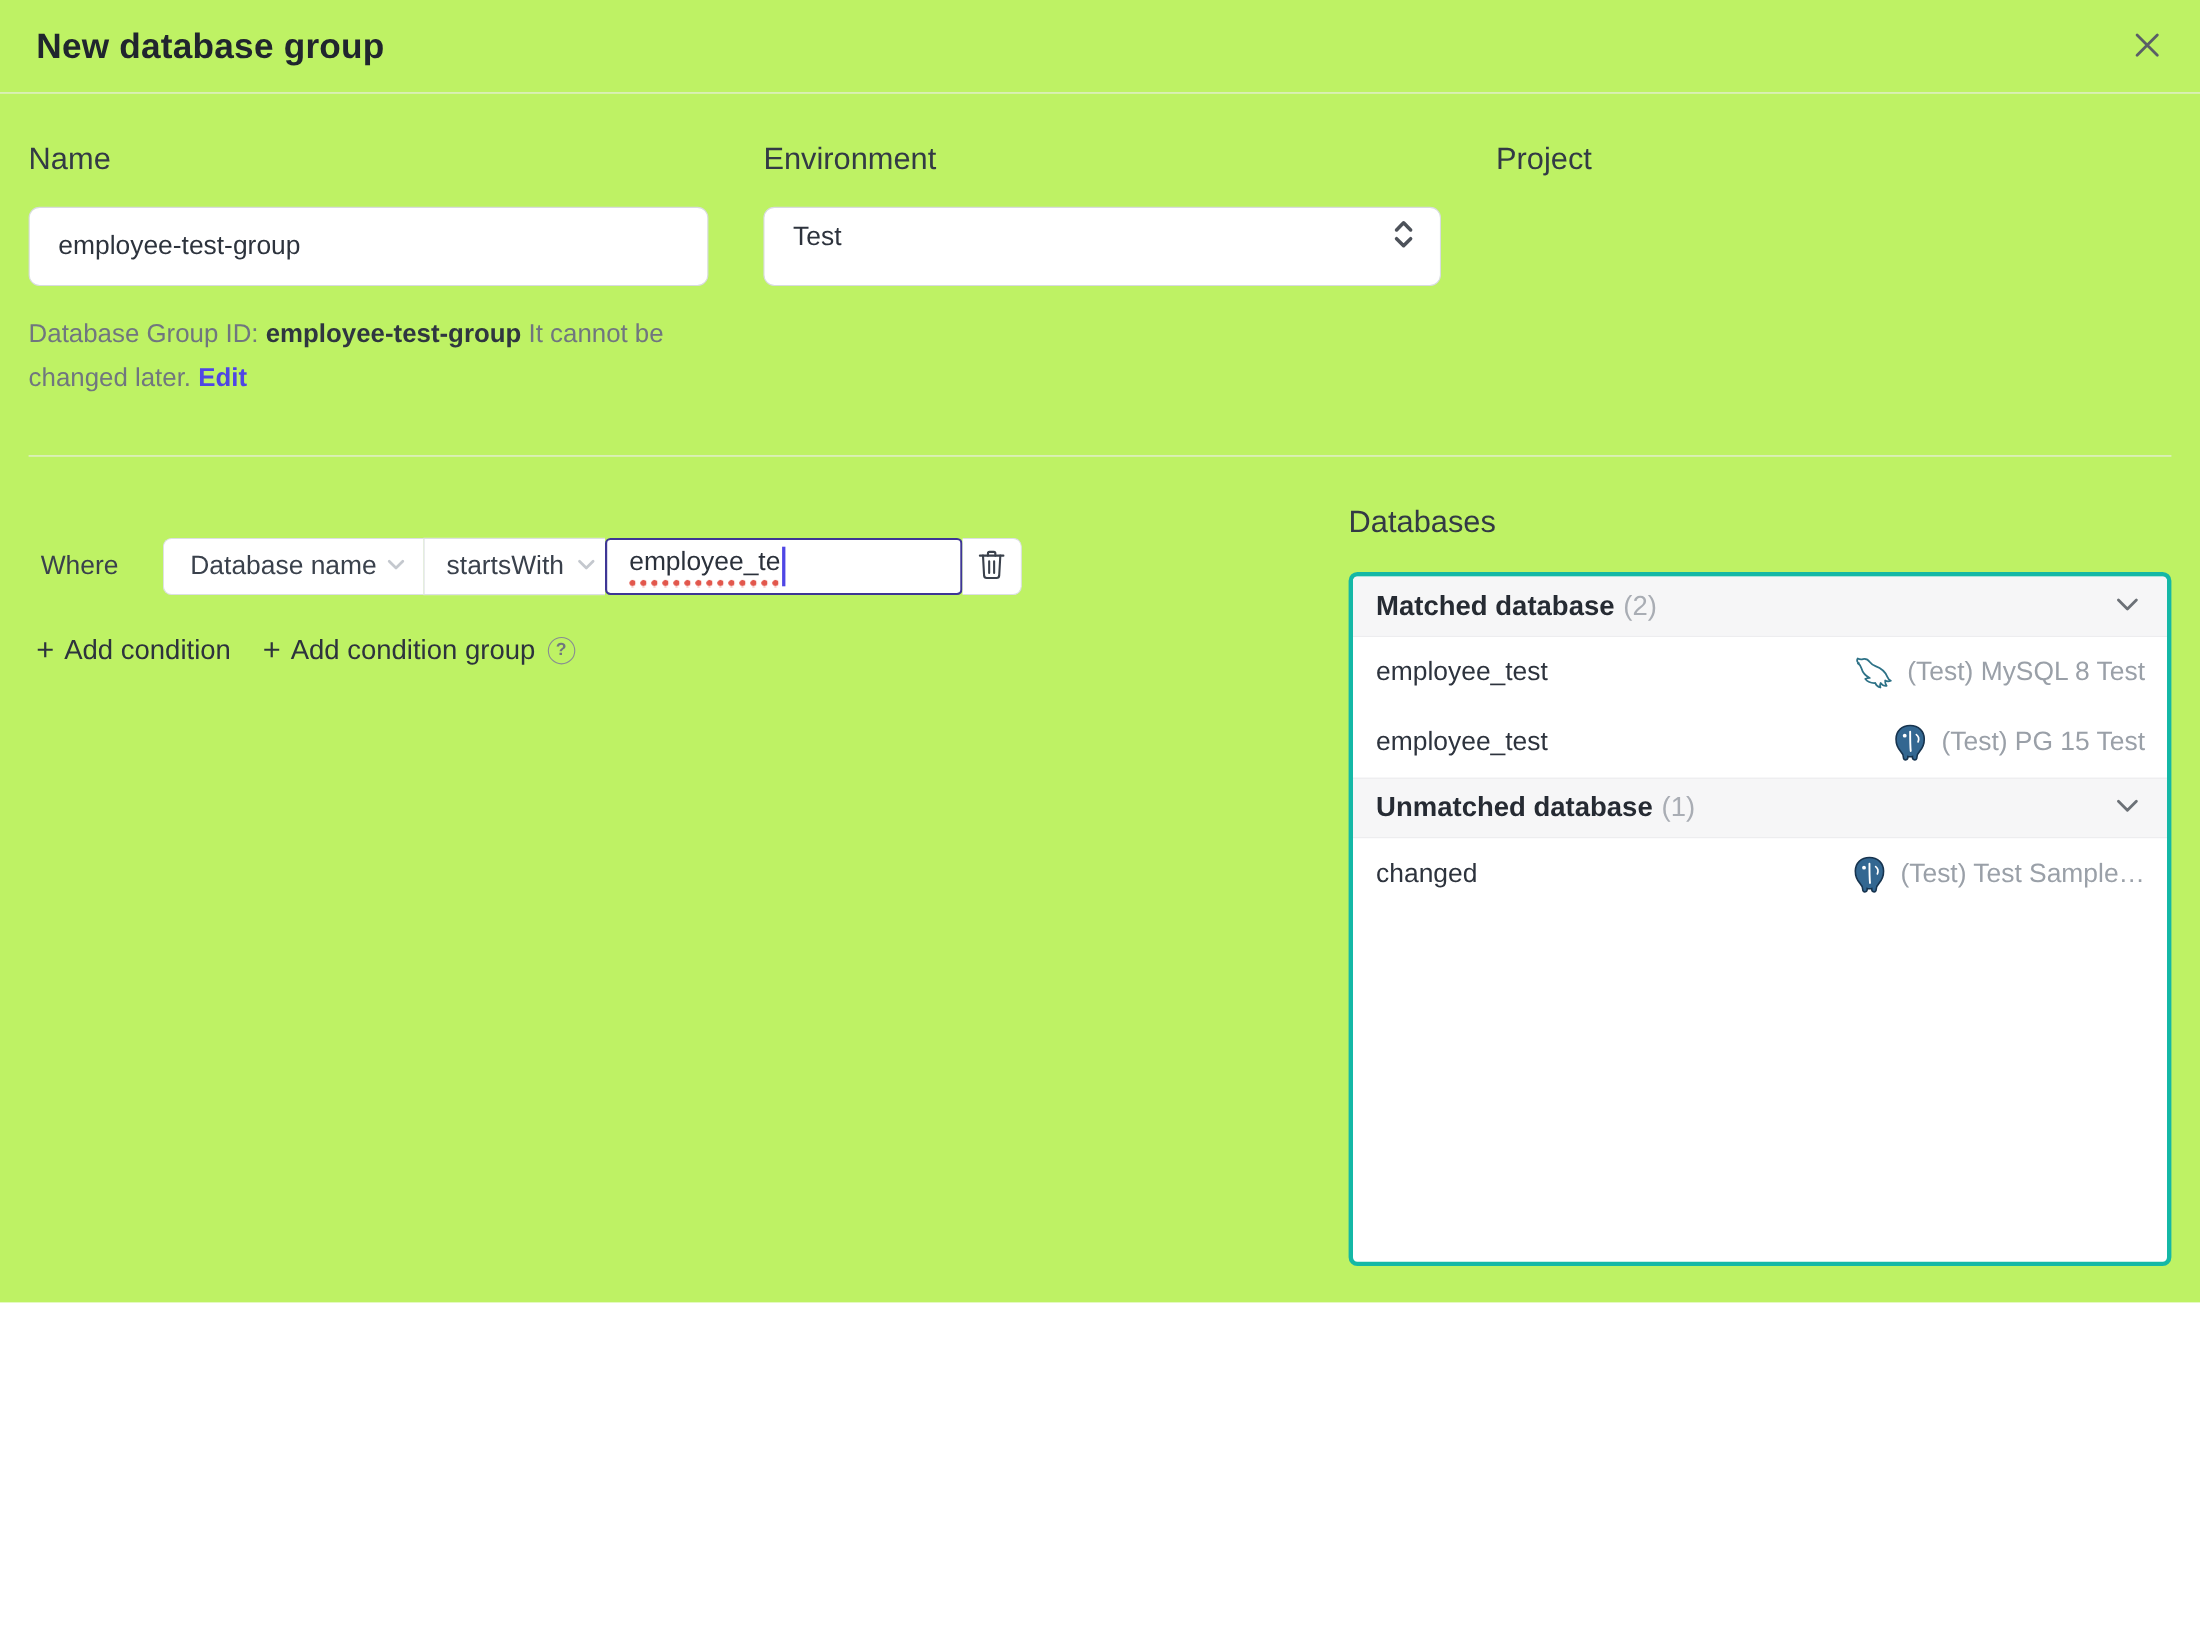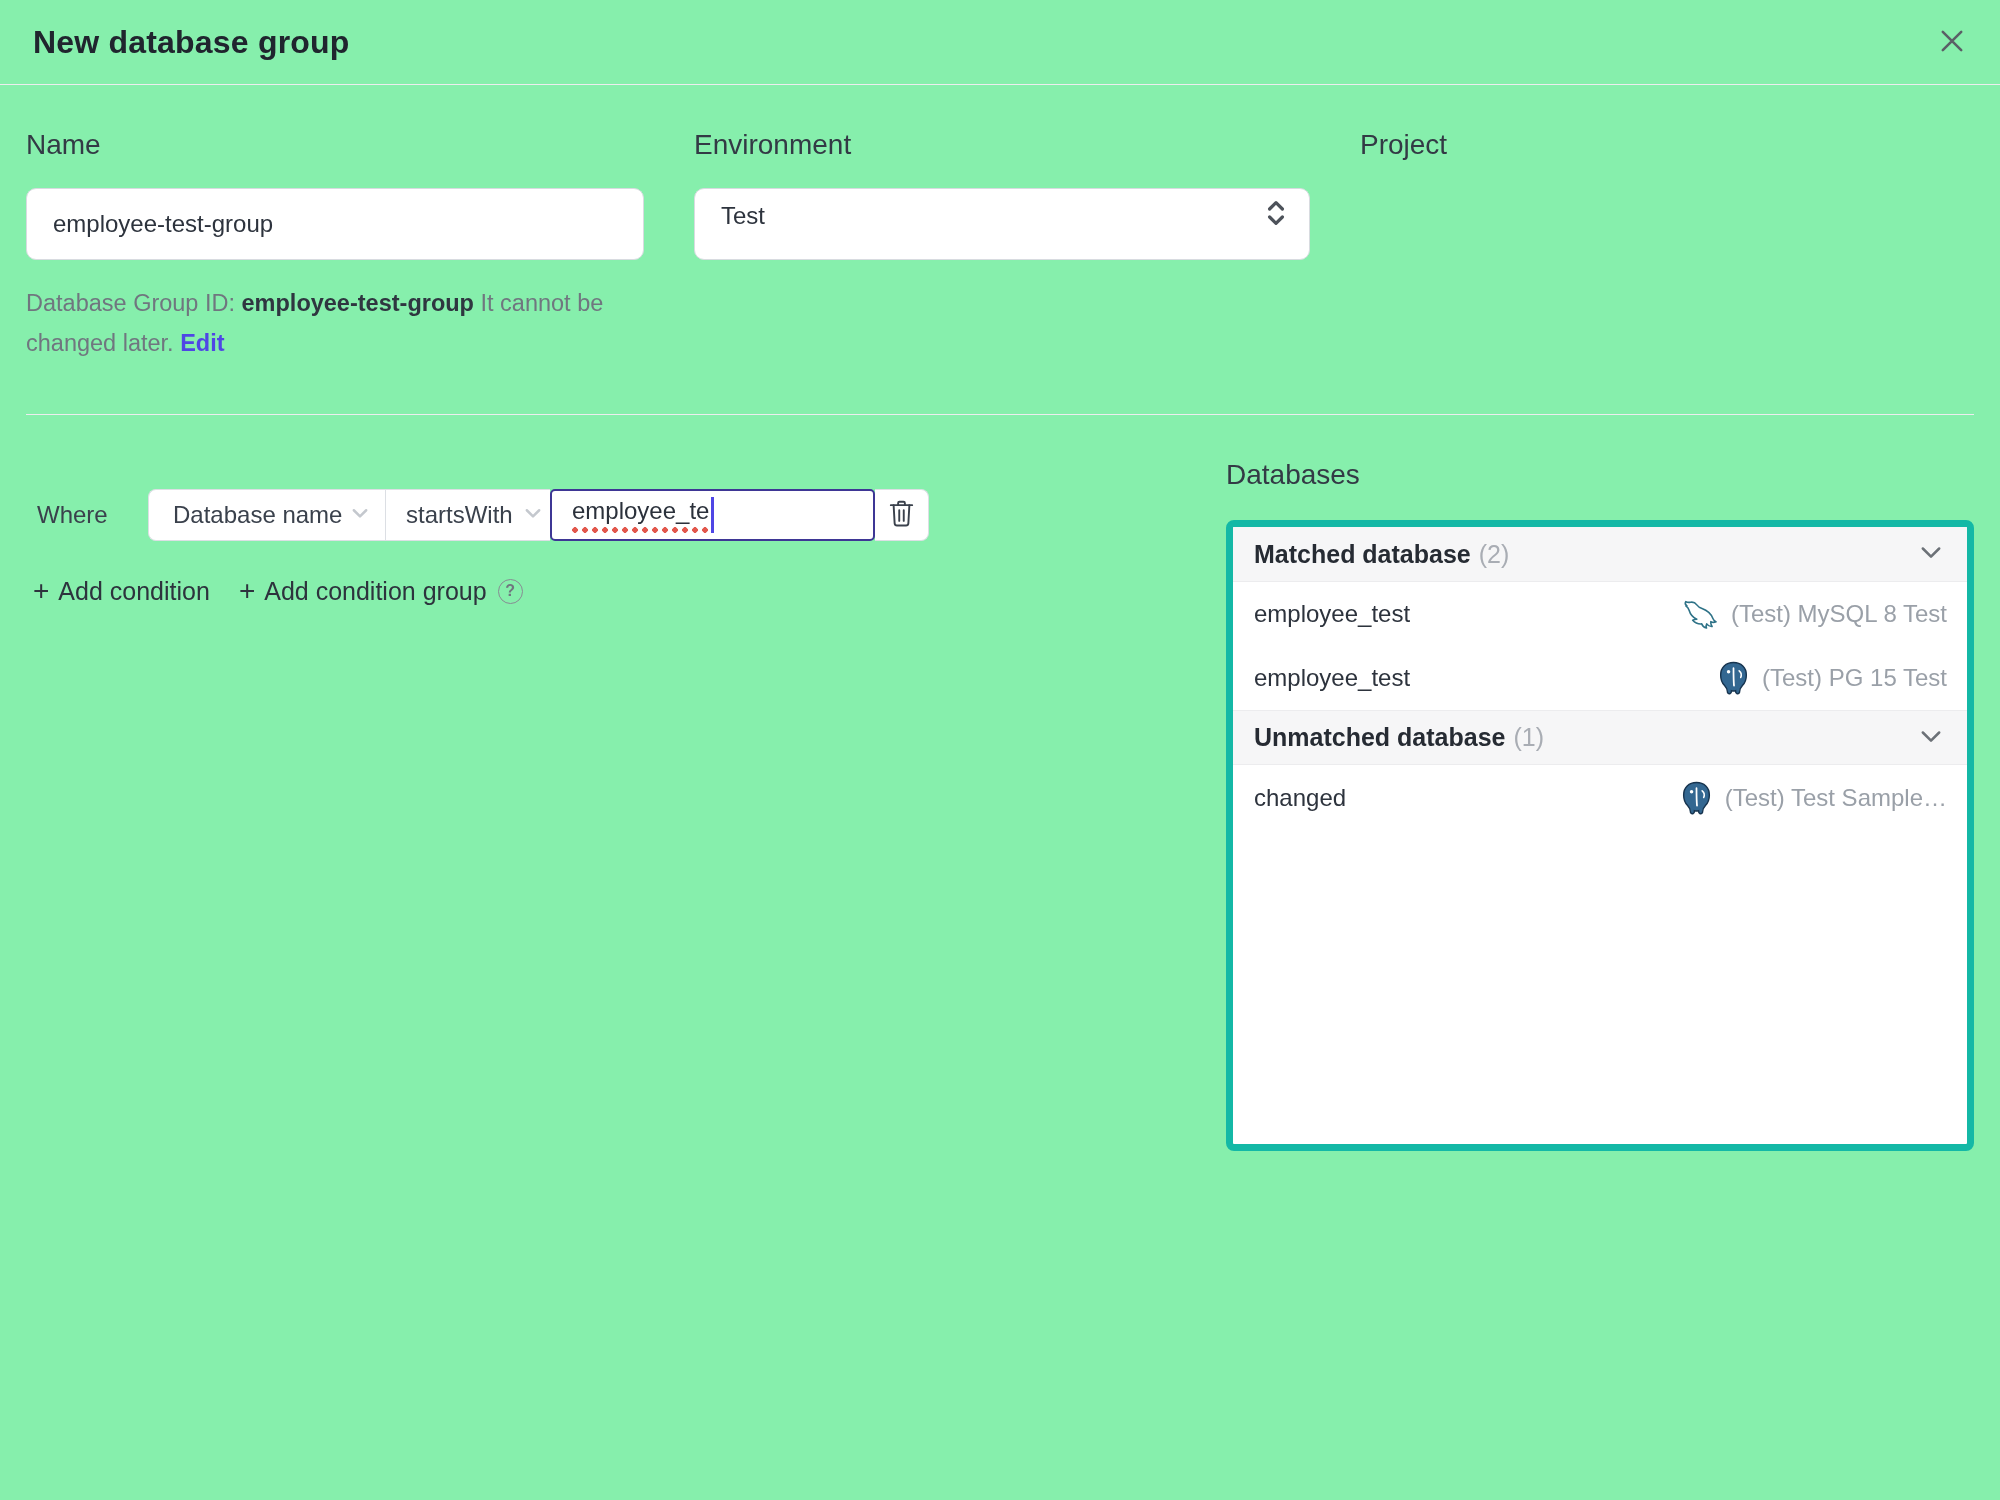--- a/index.html
+++ b/index.html
@@ -1,19 +1,19 @@
 <!DOCTYPE html>
 <html><head>
 <meta charset="utf-8">
 <style>
   * { margin:0; padding:0; box-sizing:border-box; }
   html,body { width:2000px; height:1500px; background:#ffffff;
     font-family:"Liberation Sans","DejaVu Sans",sans-serif; color:#2f3540; }
 
-  .dialog { width:2000px; height:1500px; background:#86efac; position:relative; }
+  .dialog { width:2000px; height:1184px; background:#bef264; position:relative; }
 
   
   .dlg-header { height:85px; display:flex; align-items:center; justify-content:space-between;
     padding:0 26px 0 33px; border-bottom:1px solid #ededef; }
   .dlg-title { font-size:32px; font-weight:700; color:#20252e; letter-spacing:.2px; }
   .close-btn { width:44px; height:44px; display:flex; align-items:center; justify-content:center;
     cursor:pointer; background:none; border:none; }
 
   
   .form-grid { display:grid; grid-template-columns:618px 616px 614px; column-gap:50px;
@@ -57,21 +57,21 @@
 
   .add-row { display:flex; align-items:center; margin-top:34px; margin-left:7px; }
   .add-link { display:flex; align-items:center; font-size:25px; color:#2d333d; cursor:pointer; }
   .add-link .plus { font-size:28px; margin-right:9px; font-weight:400; color:#2d333d; }
   .add-link + .add-link { margin-left:29px; }
   .help-circle { width:25px; height:25px; border:1.6px solid #878c93; border-radius:50%;
     display:flex; align-items:center; justify-content:center; font-size:16px; color:#70767f;
     margin-left:11px; cursor:pointer; font-weight:700; }
 
   
-  .db-panel { margin-top:27px; width:748px; height:631px; border:7px solid #14b8a6;
+  .db-panel { margin-top:27px; width:748px; height:631px; border:4px solid #14b8a6;
     border-radius:8px; background:#fff; overflow:hidden; }
   .p-header { height:54px; background:#f6f6f7; display:flex; align-items:center;
     justify-content:space-between; padding:0 22px 0 21px; cursor:pointer; }
   .p-header.second { border-top:1px solid #ececee; }
   .p-header-title { font-size:25px; font-weight:700; color:#262b33; }
   .p-count { font-weight:400; color:#a9adb4; margin-left:8px; }
   .p-rows { background:#fff; border-top:1px solid #ececee; }
   .p-row { height:64px; display:flex; align-items:center; justify-content:space-between;
     padding:0 20px 0 21px; }
   .p-row-name { font-size:24px; color:#2d333d; }

